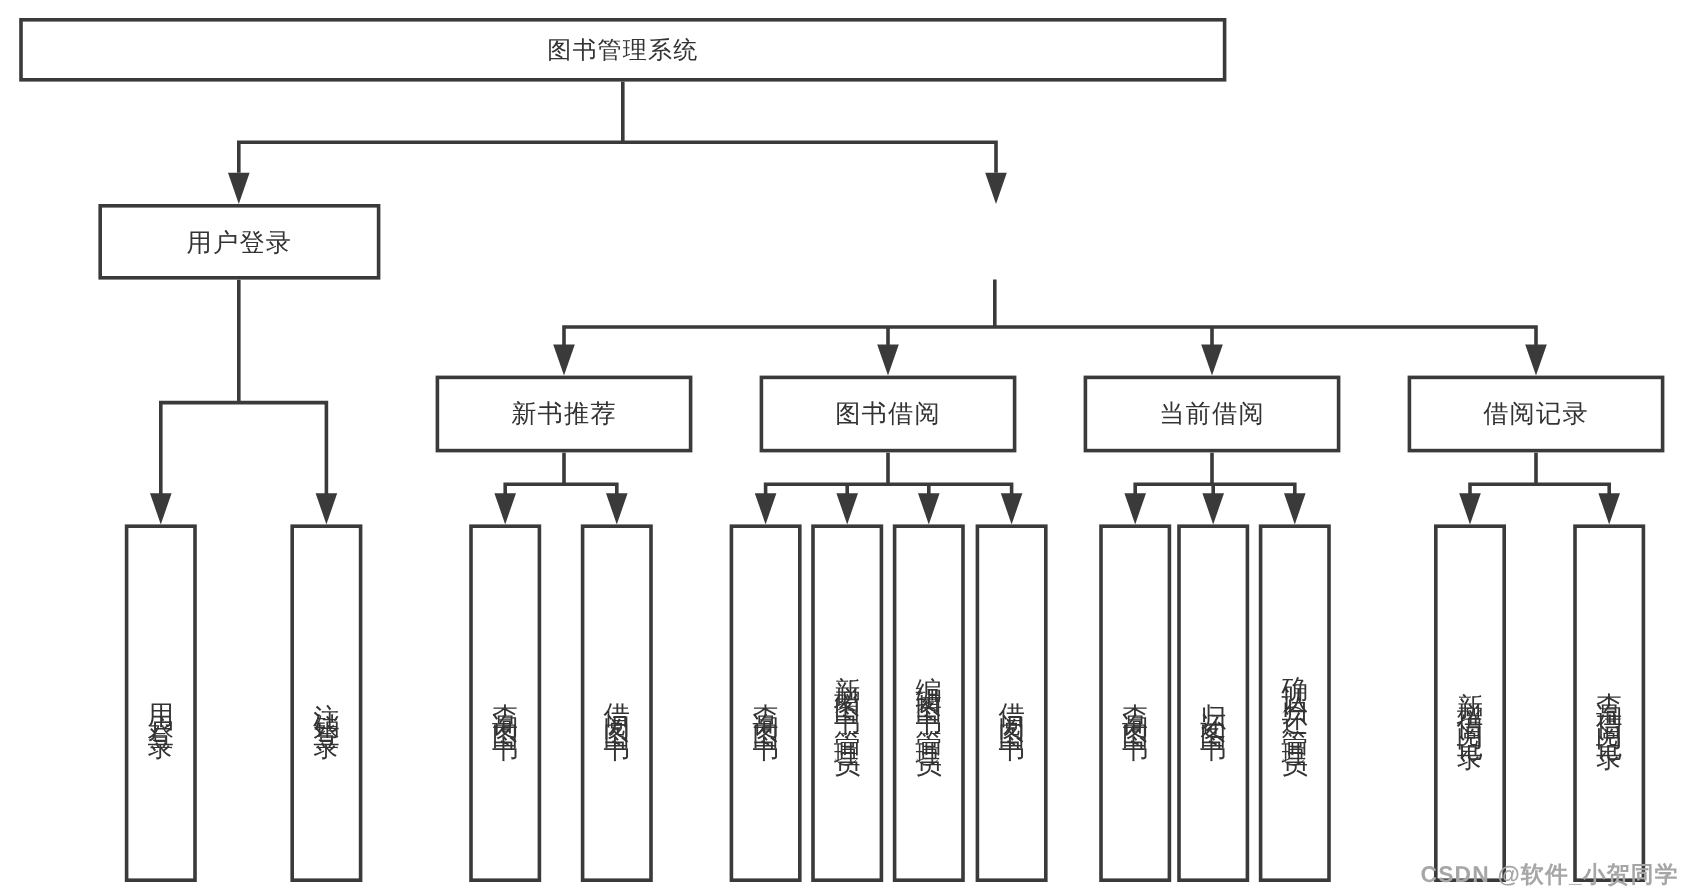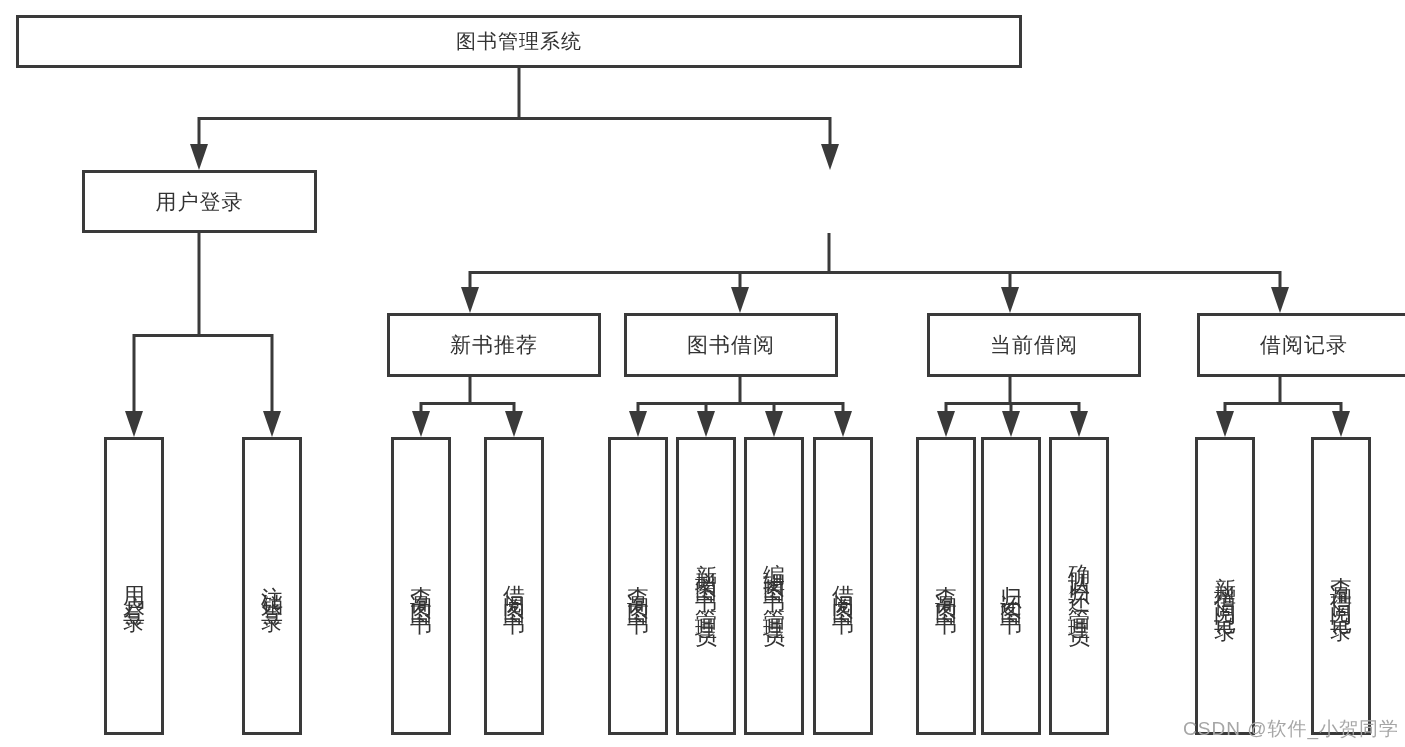--- a/index.html
+++ b/index.html
@@ -29,23 +29,23 @@
   }
   .hlabel {
     font-size: 21px;
     letter-spacing: 1px;
     white-space: nowrap;
   }
   .root-box  { left: 16px;  top: 15px;  width: 1006px; height: 53px; }
   .root-box .hlabel { font-size: 20px; }
   .l2-user   { left: 82px;  top: 170px; width: 235px; height: 63px; }
   .l2-book   { left: 712px; top: 170px; width: 235px; height: 63px; }
-  .l3 { top: 313px; width: 214px; height: 64px; margin-left: 24px; }
+  .l3 { top: 313px; width: 214px; height: 64px; }
   .l3-newbook { left: 363px; }
-  .l3-borrow  { left: 600px; }
+  .l3-borrow  { left: 633px; }
   .l3-current { left: 903px; align-items: center; }
   .l3-records { left: 1173px; }
   .vbox {
     position: absolute;
     top: 437px;
     width: 60px;
     height: 298px;
     box-sizing: border-box;
     background: #ffffff;
     border: 3px solid #3a3a3a;
@@ -63,20 +63,21 @@
   }
   .watermark {
     position: absolute;
     right: 6px;
     bottom: 5px;
     font-size: 19px;
     color: #a6a6a6;
     letter-spacing: 1px;
     z-index: 20;
     white-space: nowrap;
+    font-weight: bold;
   }
 </style>
 </head>
 <body>
 
 <div id="stage">
 
   <svg id="connectors" viewBox="0 0 1405 747" xmlns="http://www.w3.org/2000/svg">
     <path d="M519,67 V117
              M197.5,118.5 H831.5

